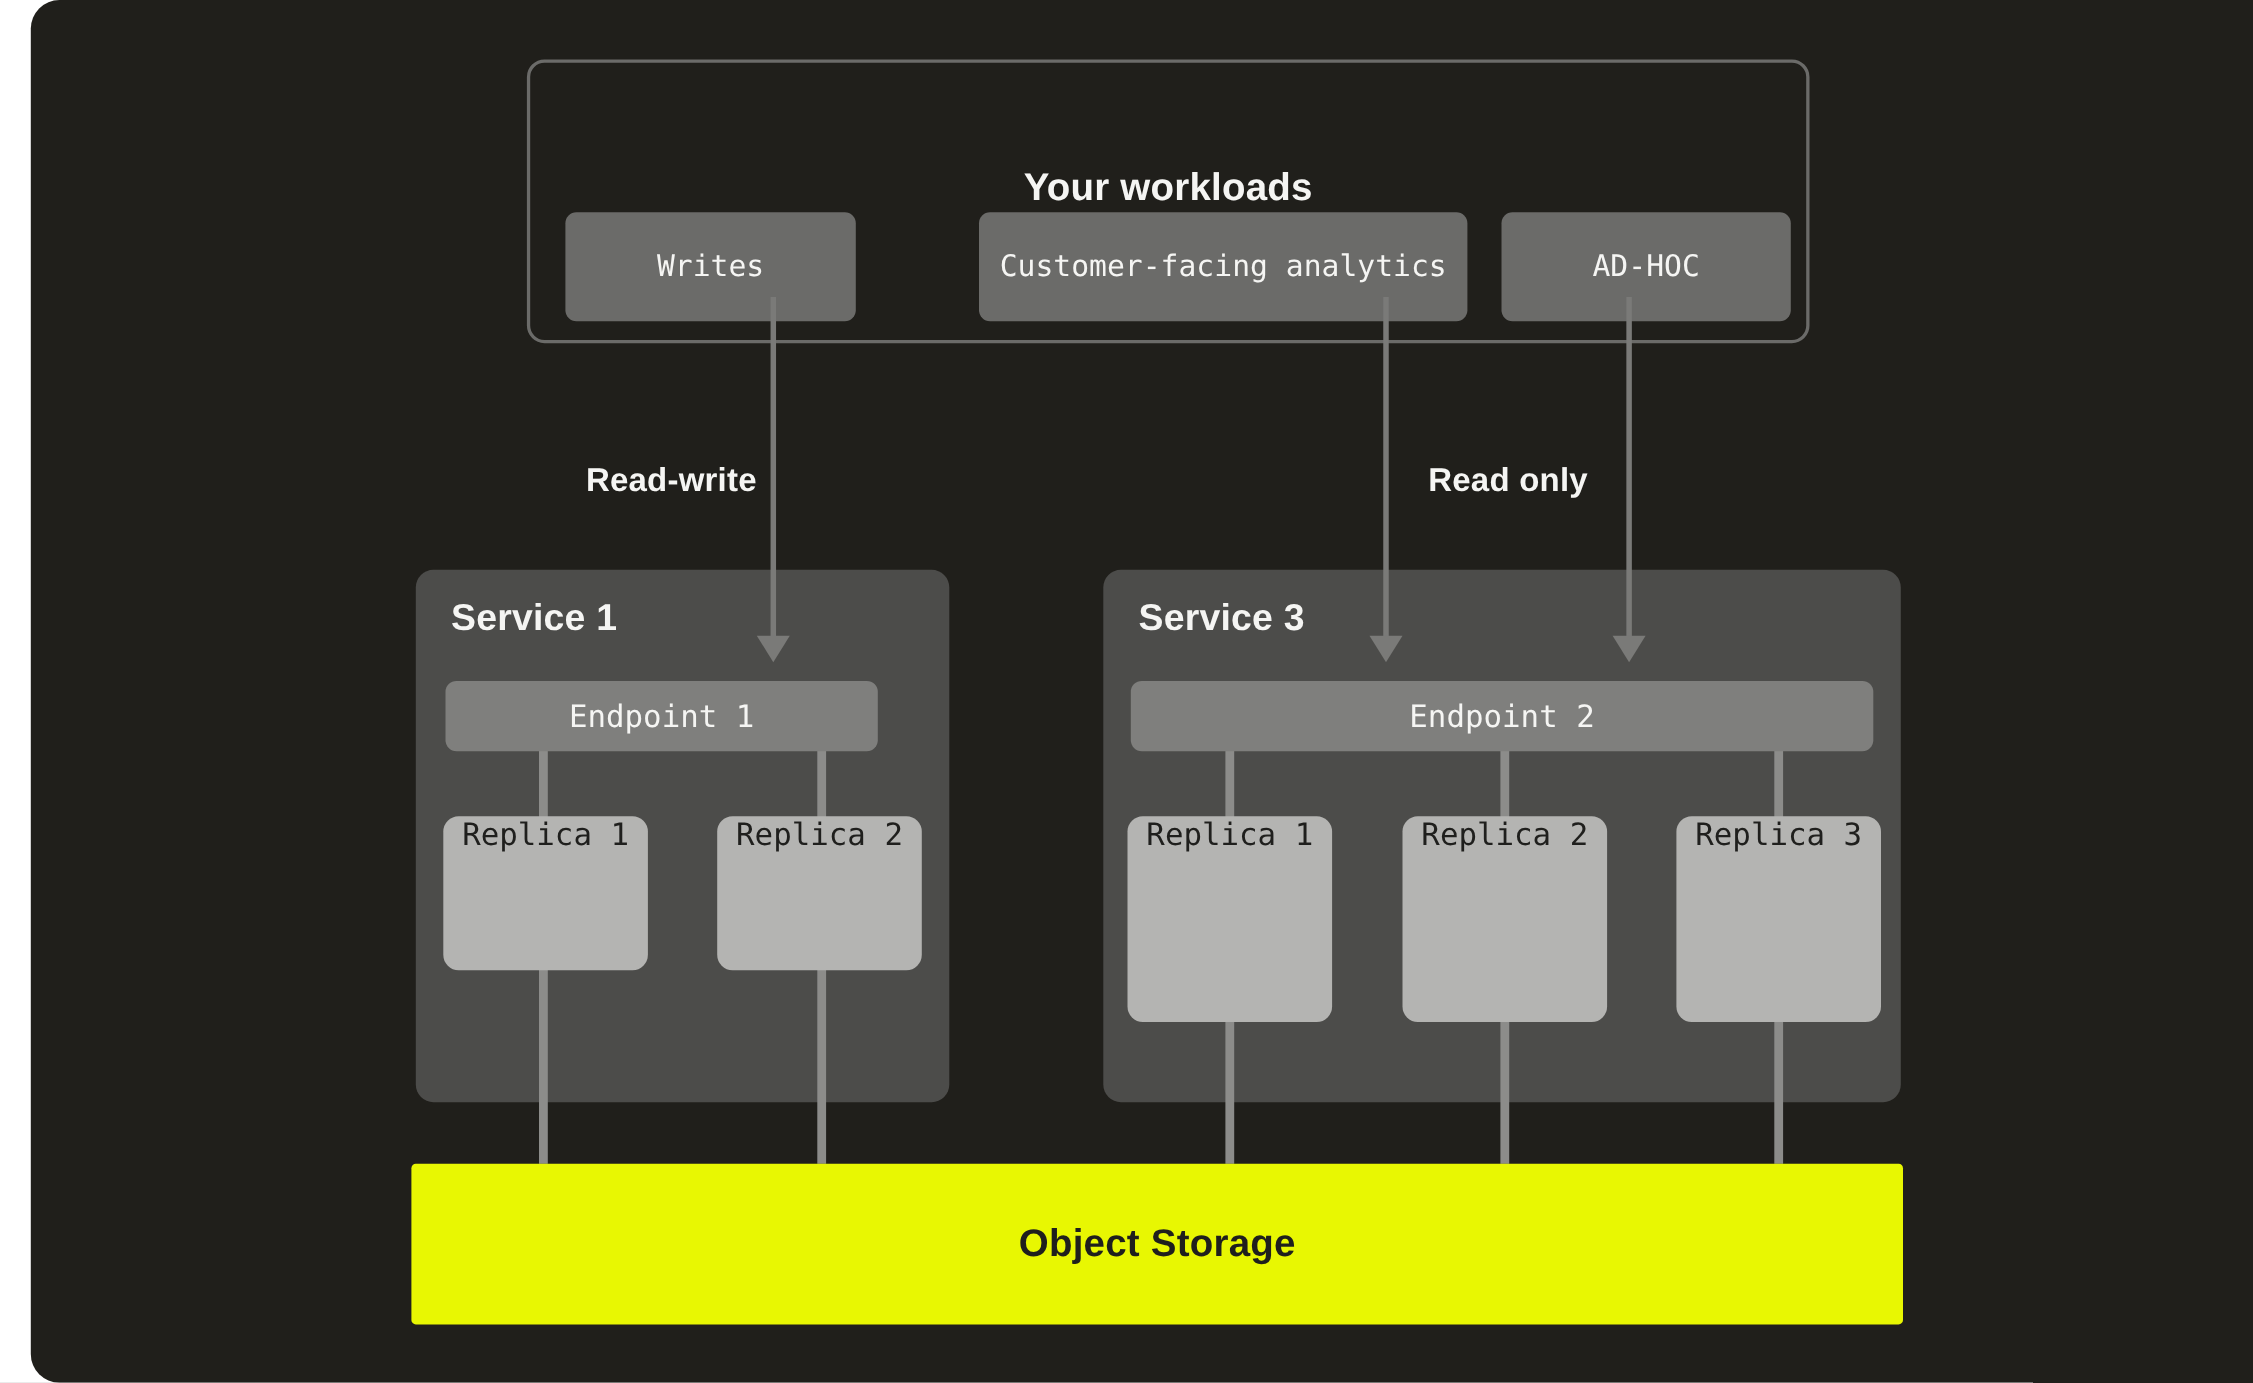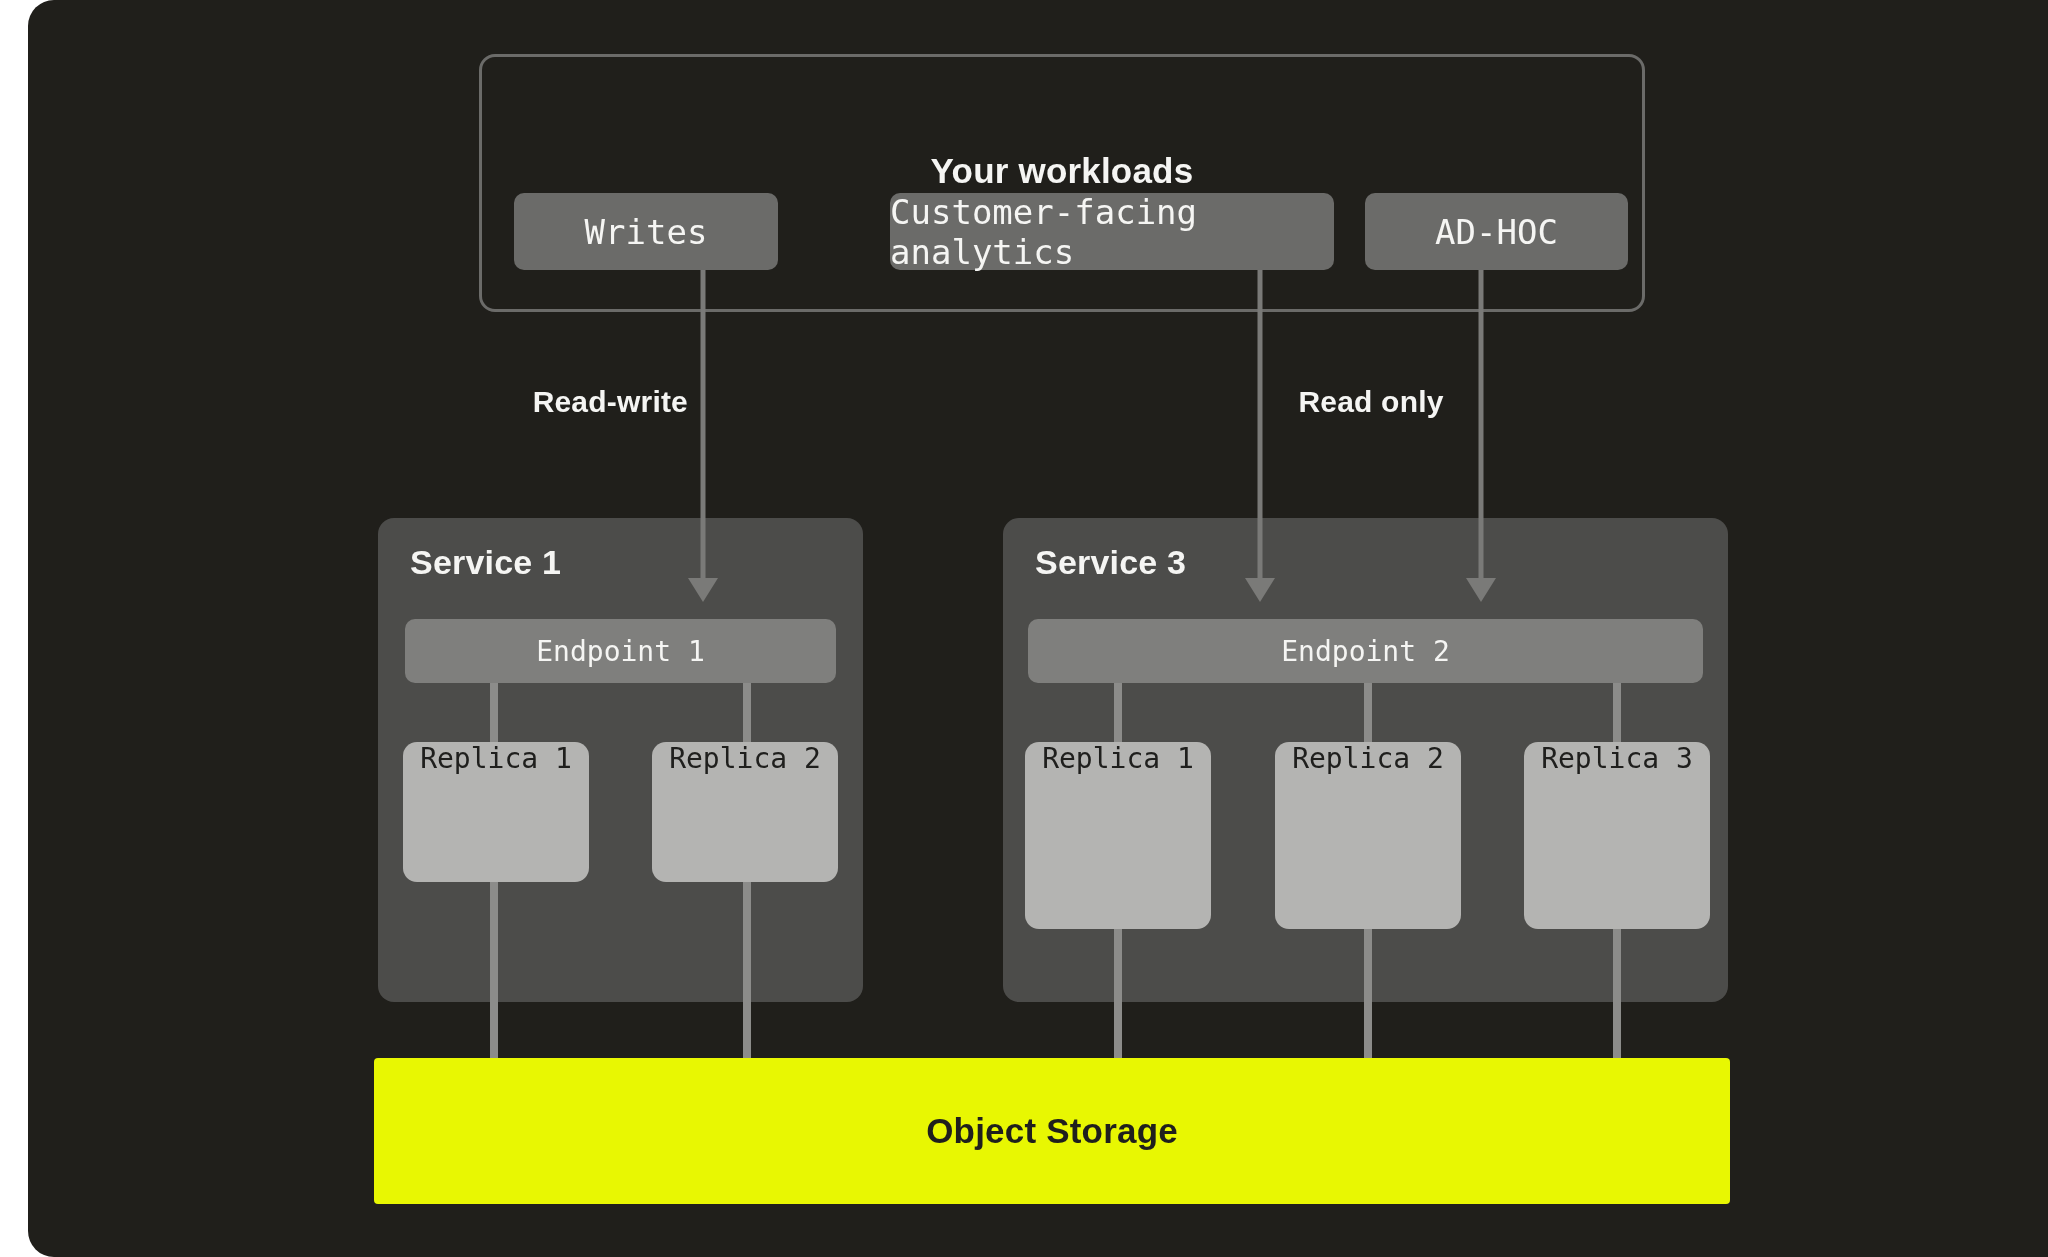--- a/index.html
+++ b/index.html
@@ -19,25 +19,25 @@
     position:absolute;left:451px;top:54px;width:1166px;height:258px;
     border:3px solid var(--panel-border,#6b6b69);
     border-radius:16px;z-index:2;box-sizing:border-box;
   }
   .panel-title{
     position:absolute;left:0;right:0;top:93px;
     text-align:center;font-size:35px;font-weight:700;line-height:42px;
     color:var(--light-text,#f5f5f3);letter-spacing:.2px;
   }
   .chip{
-    position:absolute;top:136px;height:77px;
+    position:absolute;top:136px;height:99px;
     background:var(--chip-bg,#6b6b69);
     border-radius:10px;
     display:flex;align-items:center;justify-content:center;
-    font-size:34px;color:var(--light-text,#f5f5f3);
+    font-size:27px;color:var(--light-text,#f5f5f3);
   }
 
   
   .service{
     position:absolute;top:518px;height:484px;
     background:var(--service-bg,#4c4c4a);
     border-radius:16px;
   }
   .service-title{
     position:absolute;left:32px;top:24px;
@@ -73,21 +73,21 @@
     top:0;width:5px;height:310px;background:var(--arrow,#7a7a78);
   }
   .arrow .head{
     position:absolute;left:50%;transform:translateX(-50%);
     top:308px;width:0;height:0;
     border-left:15px solid transparent;border-right:15px solid transparent;
     border-top:24px solid var(--arrow,#7a7a78);
   }
 
   .edge-label{
-    position:absolute;top:384px;z-index:5;
+    position:absolute;top:419px;z-index:5;
     font-size:30px;font-weight:700;line-height:36px;
     color:var(--light-text,#f5f5f3);letter-spacing:.2px;
   }
 
   
   .storage{
     position:absolute;left:346px;top:1058px;width:1356px;height:146px;z-index:5;
     background:var(--storage-bg,#e8f702);
     border-radius:4px;
     display:flex;align-items:center;justify-content:center;
@@ -104,21 +104,21 @@
 
   <section class="panel">
     <div class="panel-title">Your workloads</div>
     <div class="chip mono" style="left:32px;width:264px;">Writes</div>
     <div class="chip mono" style="left:408px;width:444px;">Customer-facing analytics</div>
     <div class="chip mono" style="left:883px;width:263px;">AD-HOC</div>
   </section>
 
   <section class="service" style="left:350px;width:485px;">
     <div class="service-title">Service 1</div>
-    <div class="endpoint mono" style="left:27px;width:431px;">Endpoint 1</div>
+    <div class="endpoint mono" style="left:27px;width:393px;">Endpoint 1</div>
     <div class="replica mono" style="left:25px;height:140px;">Replica 1</div>
     <div class="replica mono" style="left:274px;height:140px;">Replica 2</div>
   </section>
 
   <section class="service" style="left:975px;width:725px;">
     <div class="service-title">Service 3</div>
     <div class="endpoint mono" style="left:25px;width:675px;">Endpoint 2</div>
     <div class="replica mono" style="left:22px;height:187px;">Replica 1</div>
     <div class="replica mono" style="left:272px;height:187px;">Replica 2</div>
     <div class="replica mono" style="left:521px;height:187px;">Replica 3</div>

